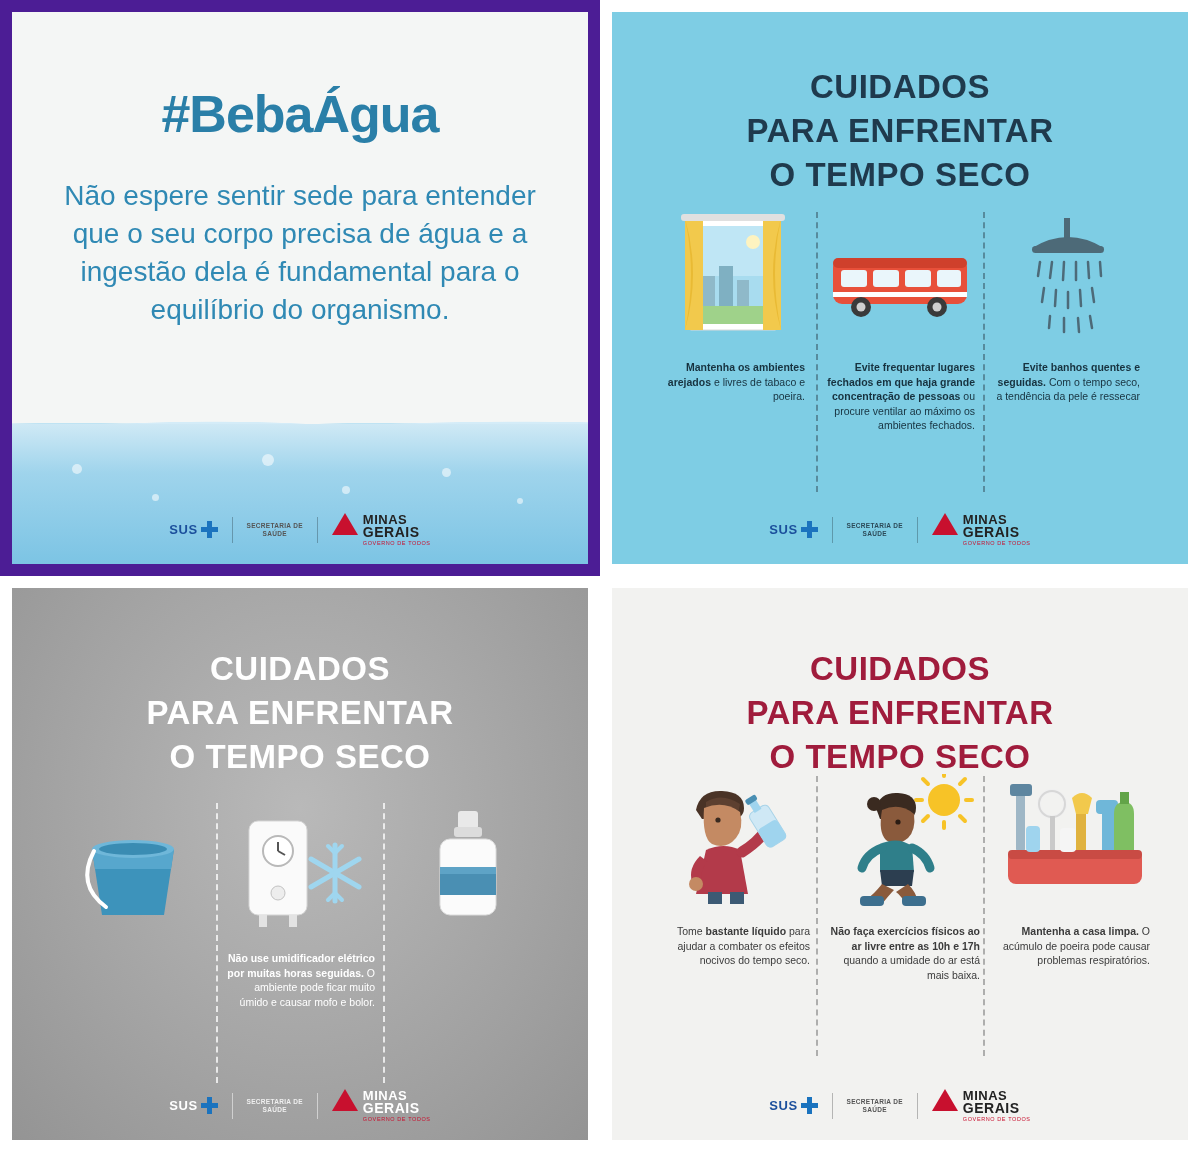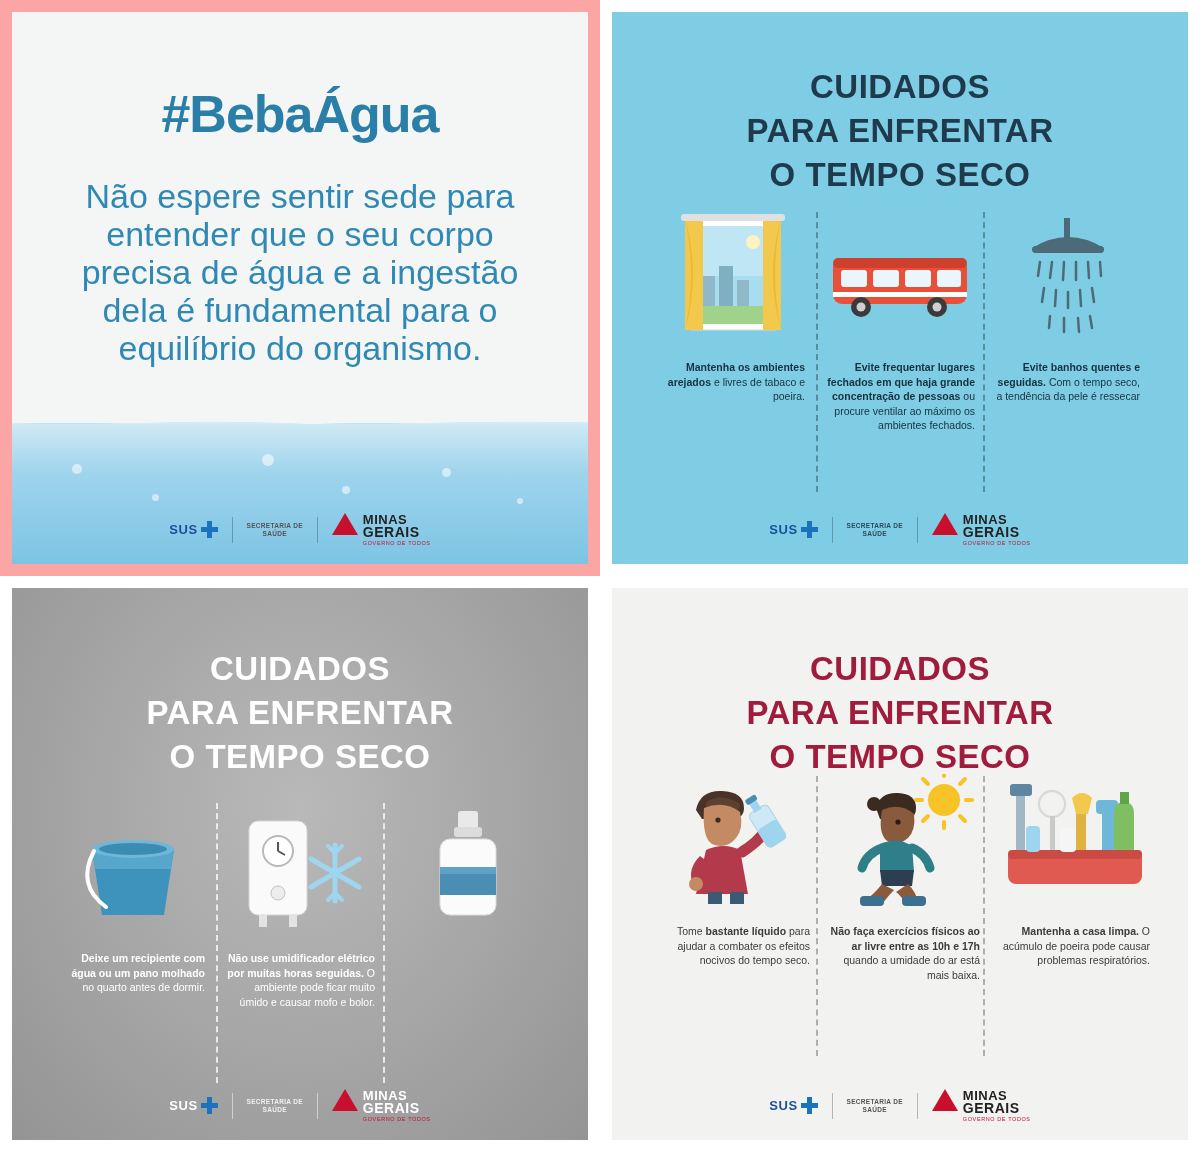--- a/index.html
+++ b/index.html
@@ -11,29 +11,29 @@
   }
   .grid{
     width:1200px;height:1152px;
     display:grid;
     grid-template-columns:600px 600px;
     grid-template-rows:576px 576px;
   }
   .panel{position:relative;overflow:hidden;}
 
   
-  .p1{background:#fca5a5;}
+  .p1{background:#4c1d95;}
   .p1 .inner{position:absolute;left:12px;top:12px;width:576px;height:552px;background:#f4f6f5;overflow:hidden;}
   .p1 .hash{
     position:absolute;top:72px;left:0;width:576px;text-align:center;
     font-size:52px;font-weight:bold;color:#2a7fa8;letter-spacing:-1px;
   }
   .p1 .sub{
     position:absolute;top:165px;left:48px;width:480px;text-align:center;
-    font-size:34px;line-height:38px;color:#2f89b4;
+    font-size:28px;line-height:38px;color:#2f89b4;
   }
   .p1 .water{
     position:absolute;left:0;bottom:0;width:576px;height:140px;
     background:linear-gradient(180deg,#cfe9f5 0%, #9fd4ec 35%, #7cc4e4 100%);
   }
   .p1 .waveTop{
     position:absolute;left:0;bottom:118px;width:576px;height:40px;
     background:
       radial-gradient(ellipse at 10% 100%, #bfe3f3 0 40%, transparent 41%),
       radial-gradient(ellipse at 35% 110%, #d4ecf8 0 45%, transparent 46%),
@@ -276,23 +276,20 @@
 
         <div class="col">
           <div class="art">
             <svg width="130" height="128" viewBox="0 0 130 128">
               <path d="M24 44 h82 l-10 66 h-62 z" fill="#3d93bb"></path>
               <path d="M24 44 h82 l-3 20 h-76 z" fill="#57a7cd"></path>
               <ellipse cx="65" cy="44" rx="41" ry="9" fill="#6fb7d9"></ellipse>
               <ellipse cx="65" cy="44" rx="34" ry="6" fill="#3a8cb3"></ellipse>
               <path d="M26 46 q-18 34 12 56" stroke="#ffffff" stroke-width="4" fill="none" stroke-linecap="round"></path>
             </svg>
-          </div>
-          <div class="txt t-white">
-            <b>Deixe um recipiente com água ou um pano molhado</b><span> no quarto antes de dormir.</span>
           </div>
         </div>
 
         <div class="col">
           <div class="art">
             <svg width="150" height="128" viewBox="0 0 150 128">
               <rect x="24" y="16" width="58" height="94" rx="9" fill="#fafafa" stroke="#d5d5d5"></rect>
               <circle cx="53" cy="46" r="15" fill="#ffffff" stroke="#b9b9b9" stroke-width="2"></circle>
               <line x1="53" y1="46" x2="53" y2="37" stroke="#555" stroke-width="2"></line>
               <line x1="53" y1="46" x2="60" y2="50" stroke="#555" stroke-width="2"></line>

